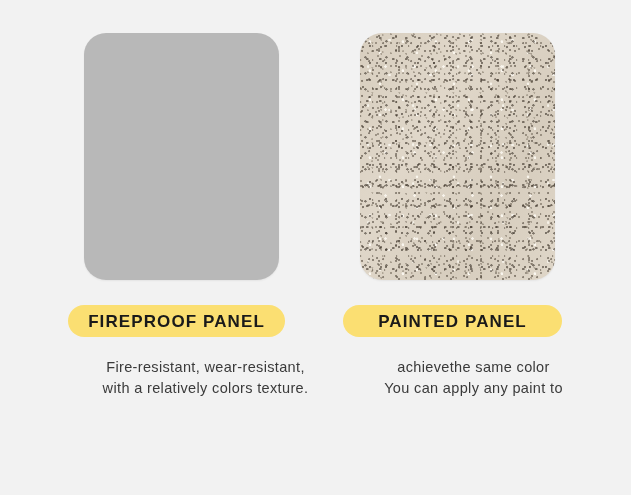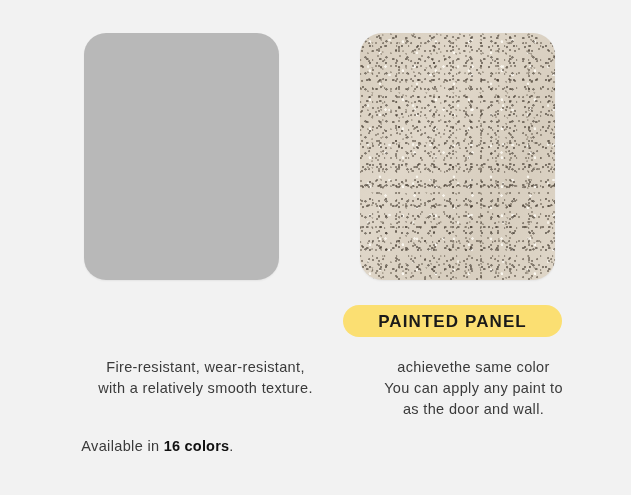--- a/index.html
+++ b/index.html
@@ -138,41 +138,40 @@
 </style>
 </head>
 <body>
 
 <div class="board">
 
   <div class="column column-left">
 
     <div class="swatch swatch-fireproof"></div>
 
+    <div class="pill pill-fireproof">
+      <span class="pill-text">FIREPROOF PANEL</span>
+    </div>
 
     <div class="desc desc-fireproof">
       <span class="desc-line">Fire-resistant, wear-resistant,</span>
-      <span class="desc-line">with a relatively smooth texture.</span>
+      <span class="desc-line">with a relatively colors texture.</span>
     </div>
 
-    <div class="available">
-      <span>Available in </span><span class="count">16 colors</span><span>.</span>
-    </div>
 
   </div>
 
   <div class="column column-right">
 
     <div class="swatch swatch-painted"></div>
 
     <div class="pill pill-painted">
       <span class="pill-text">PAINTED PANEL</span>
     </div>
 
     <div class="desc desc-painted">
       <span class="desc-line">achievethe same color</span>
       <span class="desc-line">You can apply any paint to</span>
-      <span class="desc-line">as the door and wall.</span>
     </div>
 
   </div>
 
 </div>
 
 </body></html>

